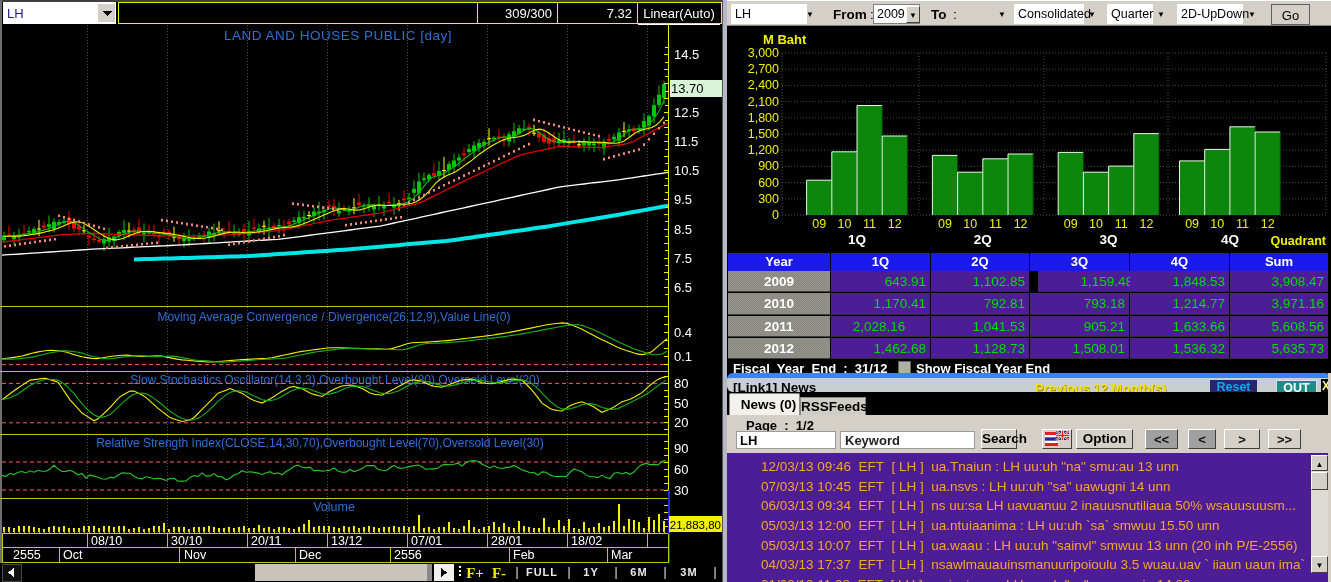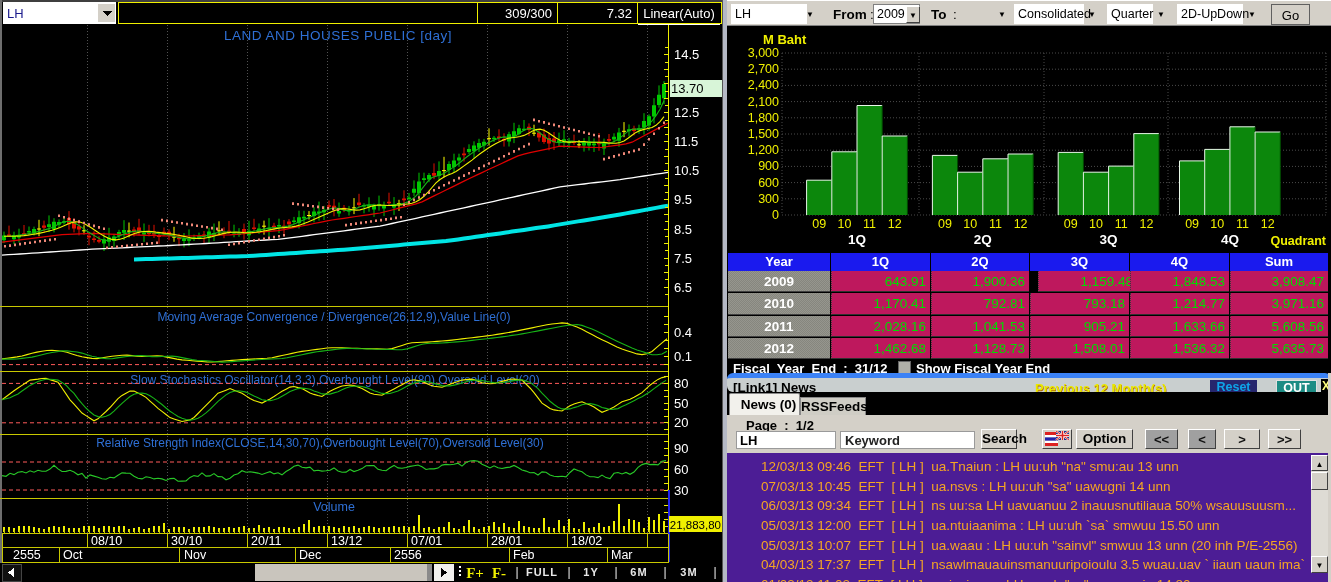--- a/index.html
+++ b/index.html
@@ -15,21 +15,21 @@
   font-size:8px; text-align:center; padding-top:6px; }
 .lbl { position:absolute; top:6px; font-size:13.5px; font-weight:bold; color:#000; }
 .btn3d { background:#d4d0c8; border-top:1px solid #fff; border-left:1px solid #fff;
   border-right:1px solid #404040; border-bottom:1px solid #404040; }
 .hdrcell { position:absolute; top:0; height:18px; background:#1a1aee; color:#fff; font-weight:bold;
   font-size:13px; text-align:center; padding-top:1px; }
 .yrcell { position:absolute; left:1px; width:102px; background:#8e8e86; color:#fff; font-weight:bold;
   font-size:13.5px; text-align:center; height:21.3px; padding-top:3px;
   background-image:repeating-conic-gradient(#96968e 0 25%, #86867e 0 50%); background-size:2px 2px;
   border-bottom:1px solid #404040; }
-.dcell { position:absolute; background:#be185d; color:#00dd00; font-size:13.5px; text-align:right;
+.dcell { position:absolute; background:#4c1d95; color:#00dd00; font-size:13.5px; text-align:right;
   height:21.3px; padding:3px 4px 0 0; border-bottom:1px solid #303030; border-left:1px dotted #3a3a3a; }
 .nl { position:absolute; left:34px; font-size:13.5px; color:#f5a623; white-space:nowrap; width:548px; overflow:hidden; }
 .navb { position:absolute; top:0; height:20px; font-size:13px; font-weight:bold; color:#111;
   text-align:center; padding-top:2px; }
 </style></head>
 <body>
 <div id="left"><svg width="722" height="582" font-family="Liberation Sans, sans-serif" shape-rendering="crispEdges" text-rendering="optimizeLegibility">
 <rect width="722" height="582" fill="#000"></rect>
 <rect x="0" y="0" width="722" height="2" fill="#3f3f3f"></rect>
 <rect x="0" y="0" width="2" height="582" fill="#6e6e6e"></rect>
@@ -255,32 +255,32 @@
 
   <div class="abs" style="left:0; top:253px; width:604px; height:107px;">
     <div class="hdrcell" style="left:1px; width:102px;">Year</div>
     <div class="hdrcell" style="left:104px; width:99px;">1Q</div>
     <div class="hdrcell" style="left:204px; width:98px;">2Q</div>
     <div class="hdrcell" style="left:303px; width:99px;">3Q</div>
     <div class="hdrcell" style="left:403px; width:99px;">4Q</div>
     <div class="hdrcell" style="left:503px; width:98px;">Sum</div>
     <div class="yrcell" style="top:18.0px;">2009</div>
     <div class="dcell" style="left:104px; width:99px; top:18.0px;">643.91</div>
-    <div class="dcell" style="left:204px; width:98px; top:18.0px;">1,900.36</div>
+    <div class="dcell" style="left:204px; width:98px; top:18.0px;">1,102.85</div>
     <div class="dcell" style="left:311px; width:99px; top:18.0px;">1,159.48</div>
     <div class="dcell" style="left:403px; width:99px; top:18.0px;">1,848.53</div>
     <div class="dcell" style="left:503px; width:98px; top:18.0px;">3,908.47</div>
     <div class="yrcell" style="top:40.3px;">2010</div>
     <div class="dcell" style="left:104px; width:99px; top:40.3px;">1,170.41</div>
     <div class="dcell" style="left:204px; width:98px; top:40.3px;">792.81</div>
     <div class="dcell" style="left:303px; width:99px; top:40.3px;">793.18</div>
     <div class="dcell" style="left:403px; width:99px; top:40.3px;">1,214.77</div>
     <div class="dcell" style="left:503px; width:98px; top:40.3px;">3,971.16</div>
     <div class="yrcell" style="top:62.6px;">2011</div>
-    <div class="dcell" style="left:104px; width:99px; top:62.6px;">2,028.16</div>
+    <div class="dcell" style="left:104px; width:99px; top:62.6px;text-align:center;">2,028.16</div>
     <div class="dcell" style="left:204px; width:98px; top:62.6px;">1,041.53</div>
     <div class="dcell" style="left:303px; width:99px; top:62.6px;">905.21</div>
     <div class="dcell" style="left:403px; width:99px; top:62.6px;">1,633.66</div>
     <div class="dcell" style="left:503px; width:98px; top:62.6px;">5,608.56</div>
     <div class="yrcell" style="top:84.9px;">2012</div>
     <div class="dcell" style="left:104px; width:99px; top:84.9px;">1,462.68</div>
     <div class="dcell" style="left:204px; width:98px; top:84.9px;">1,128.73</div>
     <div class="dcell" style="left:303px; width:99px; top:84.9px;">1,508.01</div>
     <div class="dcell" style="left:403px; width:99px; top:84.9px;">1,536.32</div>
     <div class="dcell" style="left:503px; width:98px; top:84.9px;">5,635.73</div>

